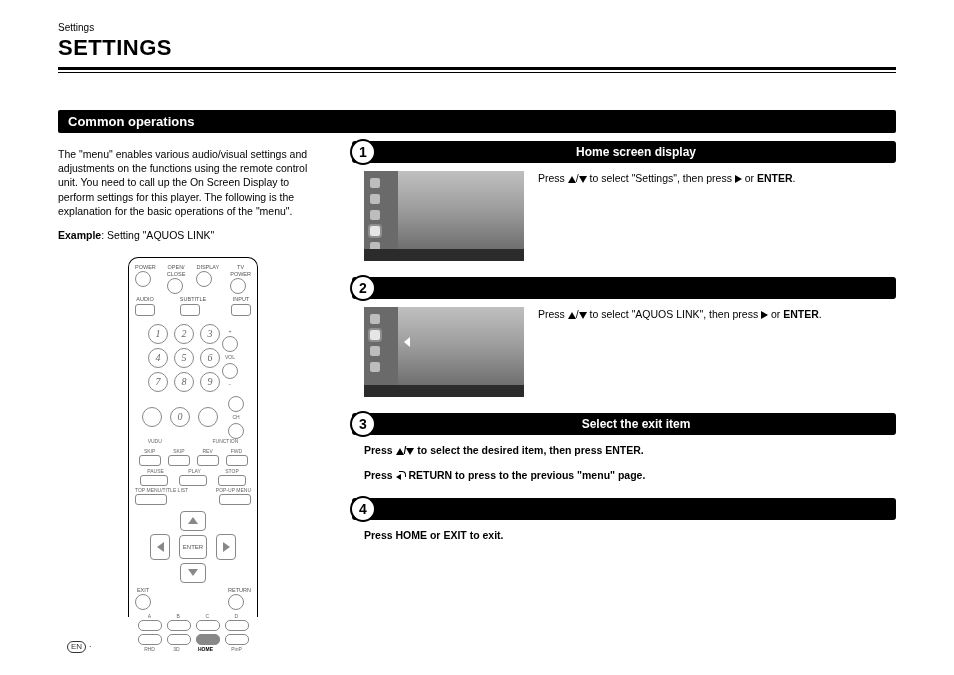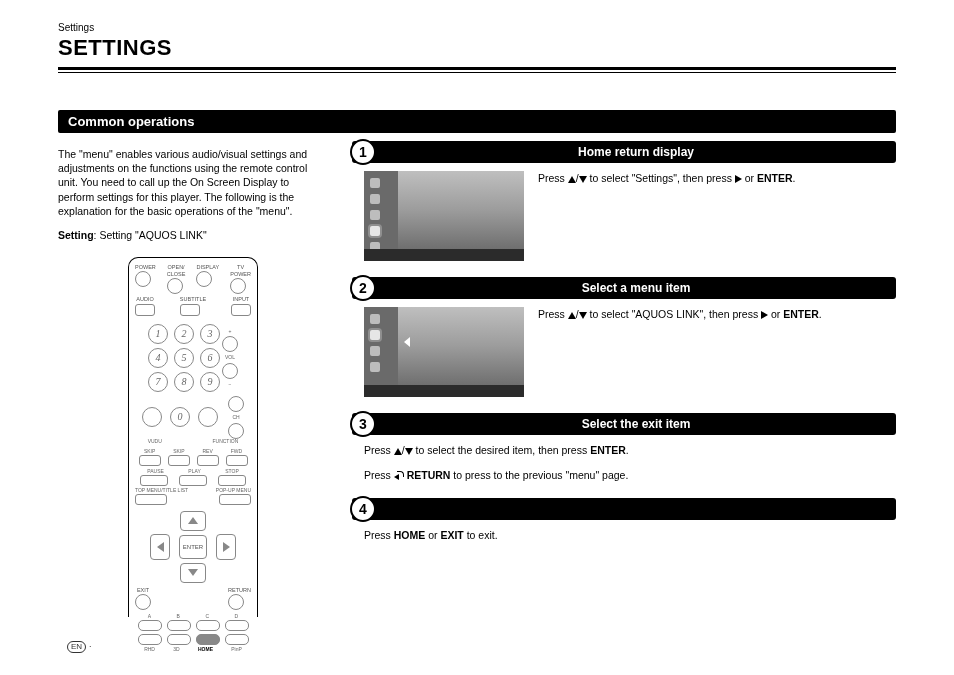--- a/index.html
+++ b/index.html
@@ -88,21 +88,21 @@
     text-align: center;
     font-size: 12px;
     font-weight: bold;
   }
   .step-body {
     display: flex;
     gap: 14px;
     margin: 0 0 16px 12px;
     font-size: 10.5px;
   }
-  .step-body.noimg { display:block; }
+  .step-body.noimg { display:block;font-weight:bold; }
   .screen {
     width: 160px;
     height: 90px;
     background: #555;
     position: relative;
     flex-shrink: 0;
   }
   .screen .sidebar {
     position: absolute;
     left: 0; top: 0; bottom: 0;
@@ -263,21 +263,21 @@
   <h1 class="title">SETTINGS</h1>
   <div class="rule-thick"></div>
   <div class="rule-thin"></div>
 
   <div class="section-bar">Common operations</div>
 
   <div class="columns">
     <div class="left">
       <p style="margin-top:6px;">The "menu" enables various audio/visual settings and adjustments on the functions using the remote control unit. You need to call up the On Screen Display to perform settings for this player. The following is the explanation for the basic operations of the "menu".</p>
       <p style="margin-top:10px;">
-        <b>Setting</b><span>: Setting "AQUOS LINK"</span>
+        <b>Example</b><span>: Setting "AQUOS LINK"</span>
       </p>
 
       <div class="remote-wrap">
         <div class="remote">
           <div class="rm-row">
             <div style="text-align:center;">
                 <div>POWER</div>
                 <div class="rm-circ" style="width:14px;height:14px;"></div>
               </div>
             <div style="text-align:center;">
@@ -430,42 +430,41 @@
               <span>PinP</span>
           </div>
         </div>
       </div>
     </div>
 
     <div class="right">
 
       <div class="step-header">
         <div class="step-num">1</div>
-        <div class="step-title">Home return display</div>
+        <div class="step-title">Home screen display</div>
       </div>
       <div class="step-body">
         <div class="screen">
           <div class="sidebar">
             <div class="sicon"></div>
               <div class="sicon"></div>
               <div class="sicon"></div>
               <div class="sicon sel"></div>
               <div class="sicon"></div>
           </div>
           <div class="main"></div>
           <div class="bar"></div>
         </div>
         <div class="instr">
           <span>Press </span><span class="tri-up"></span>/<span class="tri-down"></span><span> to select "Settings", then press </span><span class="tri-right"></span><span> or </span><b>ENTER</b><span>.</span>
         </div>
       </div>
 
       <div class="step-header">
         <div class="step-num">2</div>
-        <div class="step-title">Select a menu item</div>
       </div>
       <div class="step-body">
         <div class="screen">
           <div class="sidebar">
             <div class="sicon"></div>
               <div class="sicon sel"></div>
               <div class="sicon"></div>
               <div class="sicon"></div>
           </div>
           <div class="main"></div>

